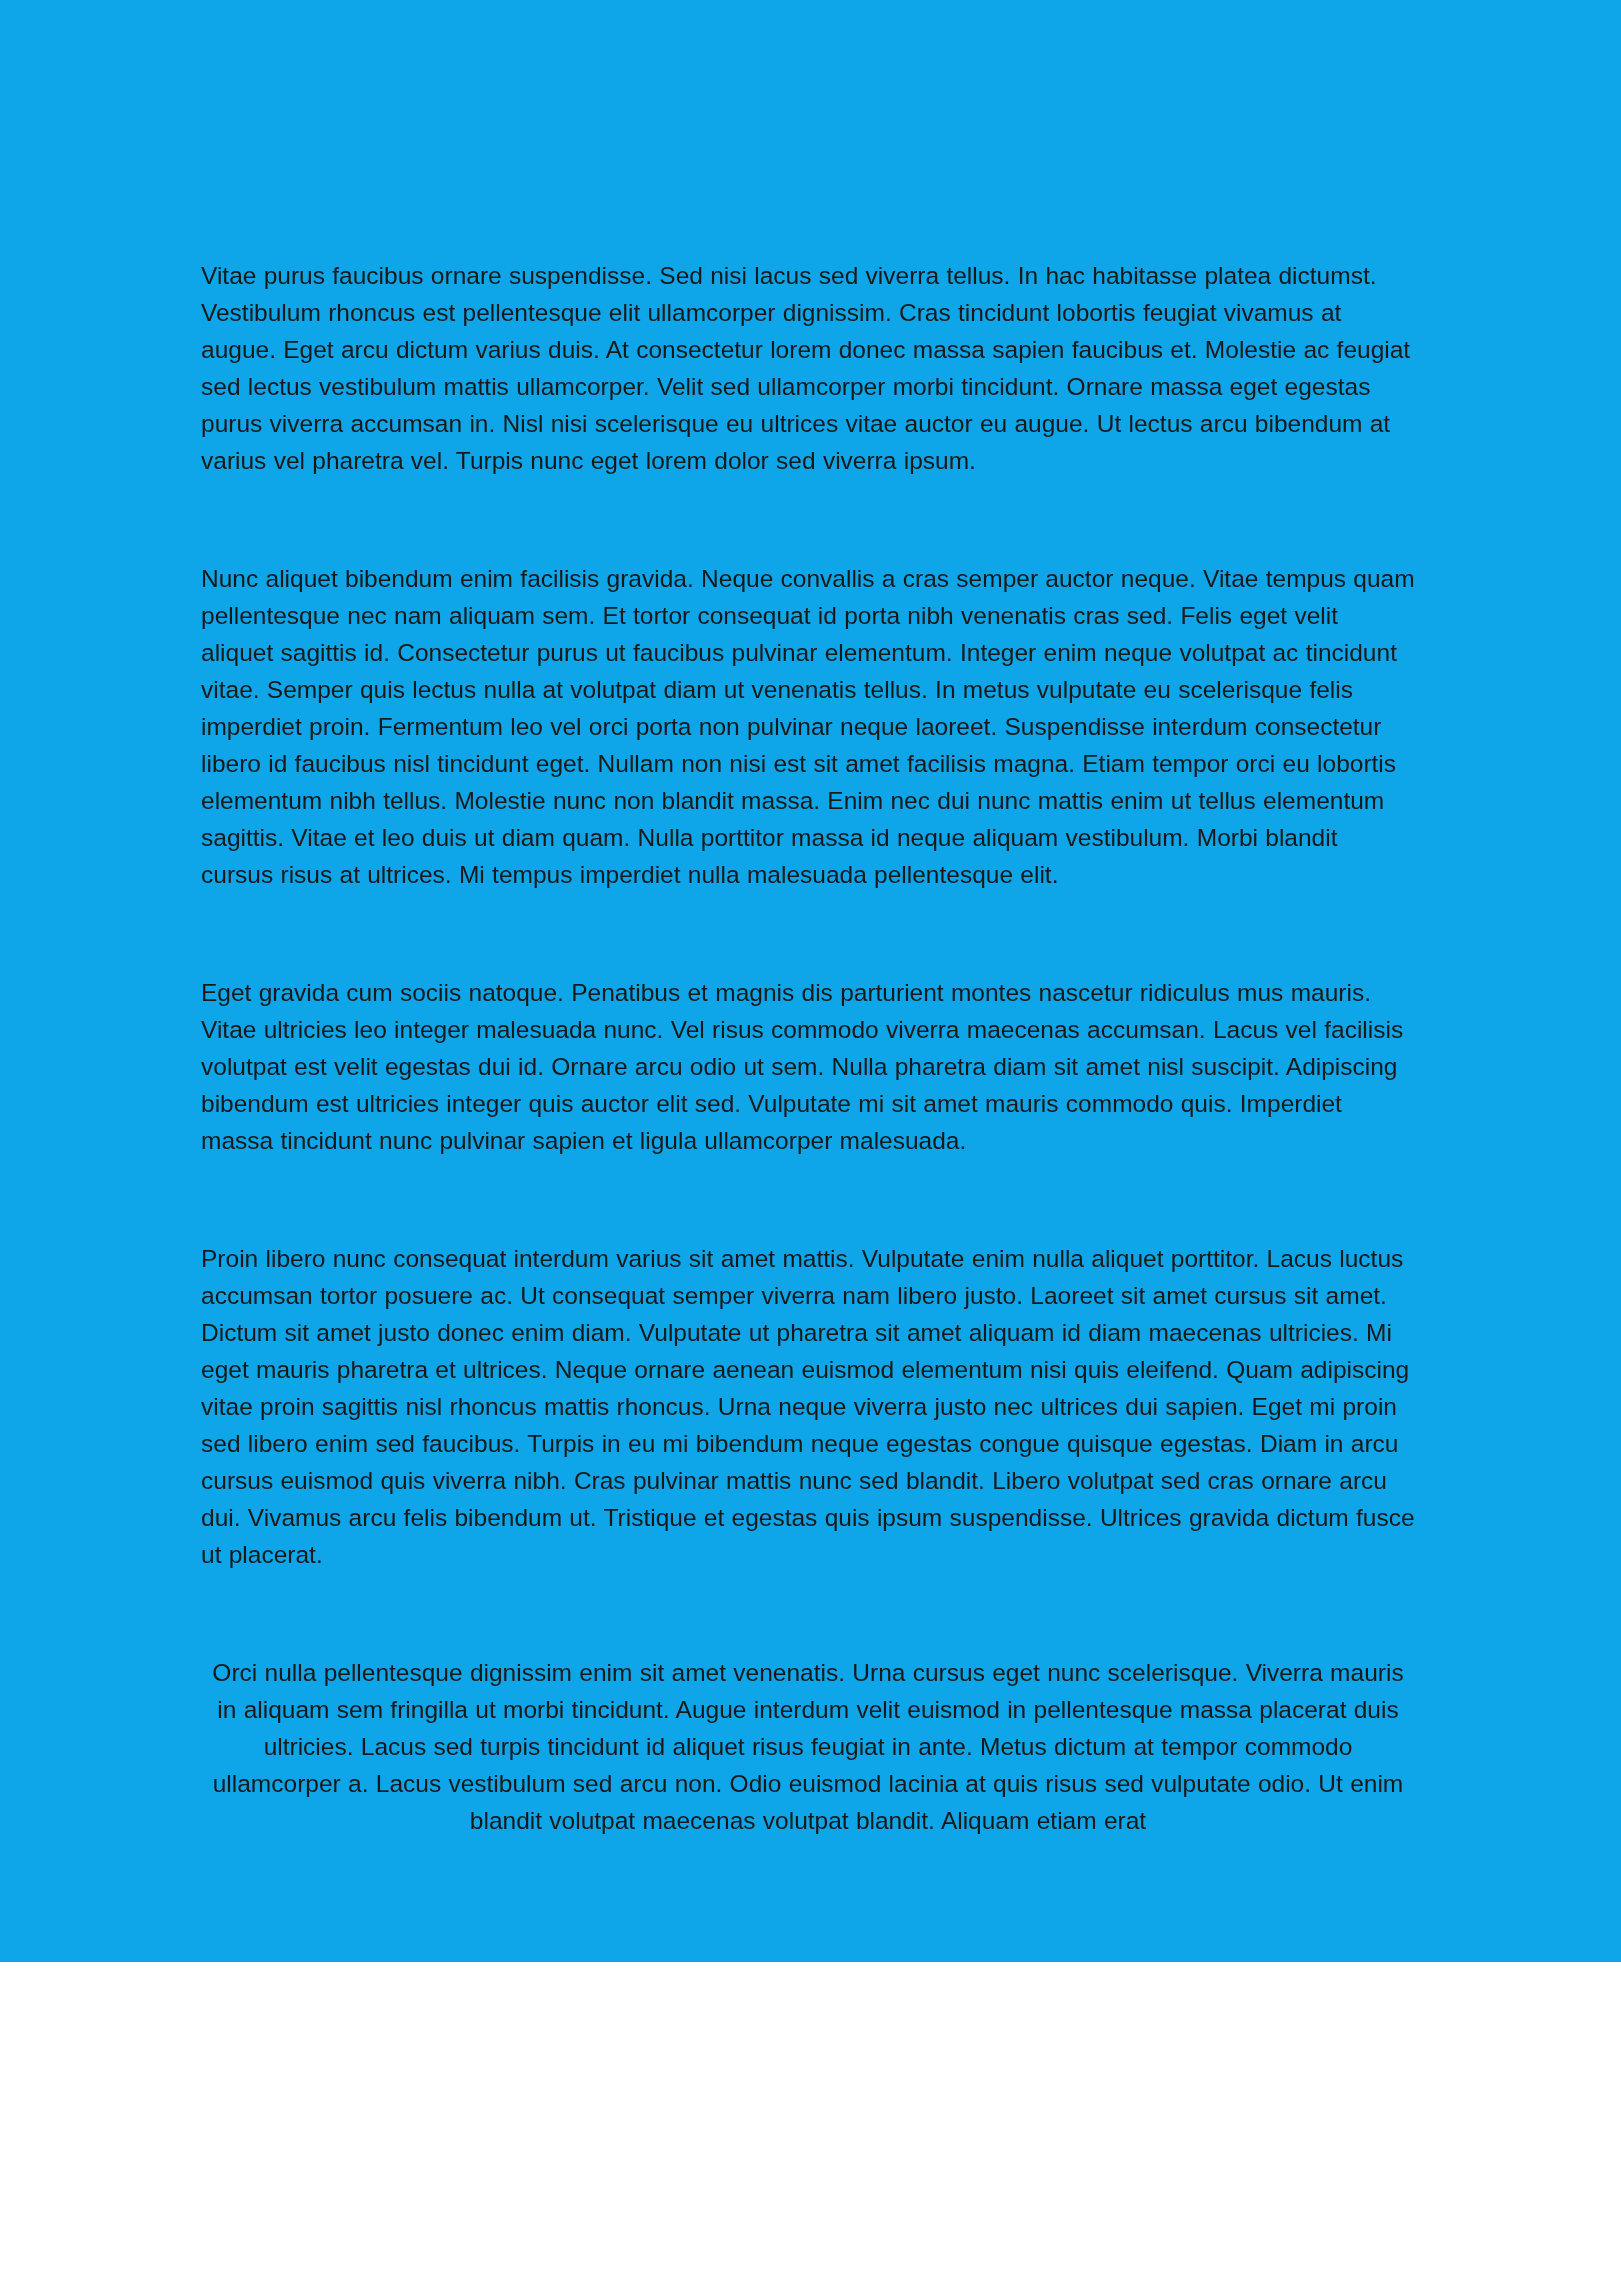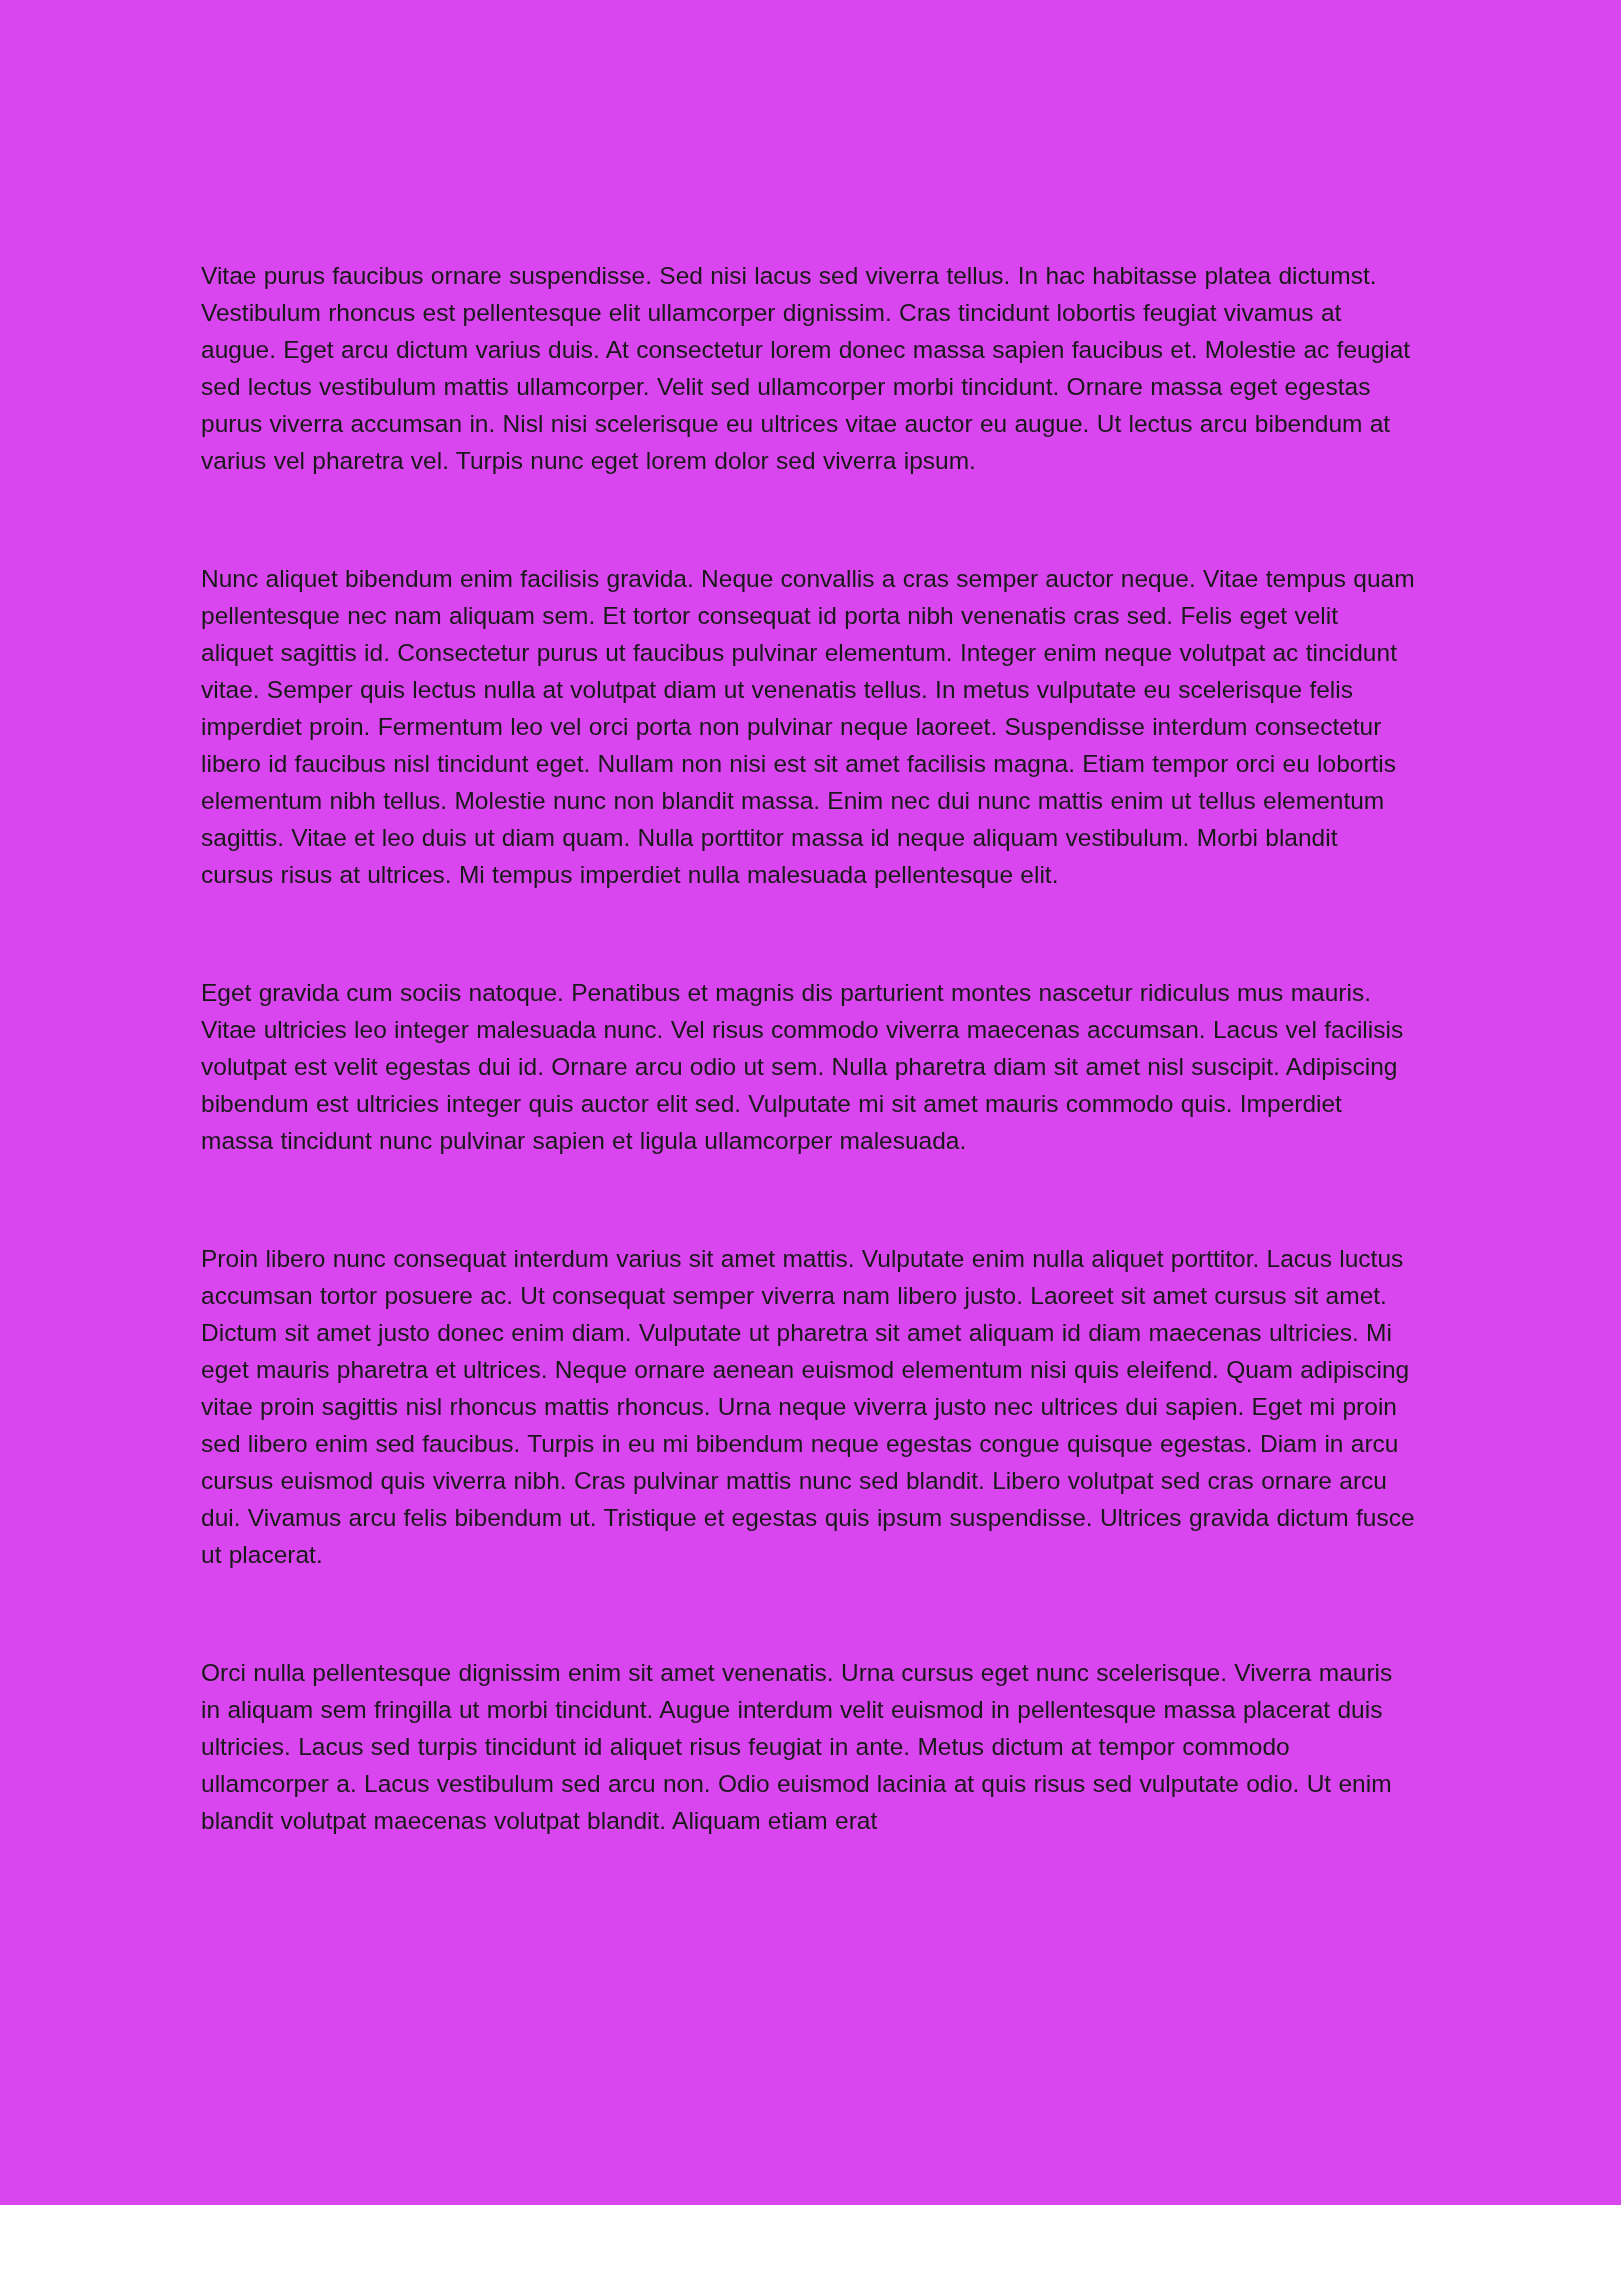--- a/index.html
+++ b/index.html
@@ -8,35 +8,36 @@
     padding: 0;
     background: #ffffff;
   }
   body {
     width: 1621px;
     height: 2293px;
     font-family: "Liberation Sans", sans-serif;
   }
   .page {
     width: 1621px;
-    height: 2205px;
-    background: #d946ef;
+    height: 1962px;
+    background: #0ea5e9;
     padding: 257px 206px 0 201px;
     overflow: hidden;
   }
   .page p {
     margin: 0 0 81px 0;
     font-size: 24.5px;
     line-height: 37px;
     color: #191919;
     text-align: left;
     word-spacing: 0.5px;
   }
   .page p:last-child {
     margin-bottom: 3px;
+    text-align: center;
   }
 </style>
 </head>
 <body>
 
 <div class="page">
   <p>Vitae purus faucibus ornare suspendisse. Sed nisi lacus sed viverra tellus. In hac habitasse platea dictumst. Vestibulum rhoncus est pellentesque elit ullamcorper dignissim. Cras tincidunt lobortis feugiat vivamus at augue. Eget arcu dictum varius duis. At consectetur lorem donec massa sapien faucibus et. Molestie ac feugiat sed lectus vestibulum mattis ullamcorper. Velit sed ullamcorper morbi tincidunt. Ornare massa eget egestas purus viverra accumsan in. Nisl nisi scelerisque eu ultrices vitae auctor eu augue. Ut lectus arcu bibendum at varius vel pharetra vel. Turpis nunc eget lorem dolor sed viverra ipsum.</p>
   <p>Nunc aliquet bibendum enim facilisis gravida. Neque convallis a cras semper auctor neque. Vitae tempus quam pellentesque nec nam aliquam sem. Et tortor consequat id porta nibh venenatis cras sed. Felis eget velit aliquet sagittis id. Consectetur purus ut faucibus pulvinar elementum. Integer enim neque volutpat ac tincidunt vitae. Semper quis lectus nulla at volutpat diam ut venenatis tellus. In metus vulputate eu scelerisque felis imperdiet proin. Fermentum leo vel orci porta non pulvinar neque laoreet. Suspendisse interdum consectetur libero id faucibus nisl tincidunt eget. Nullam non nisi est sit amet facilisis magna. Etiam tempor orci eu lobortis elementum nibh tellus. Molestie nunc non blandit massa. Enim nec dui nunc mattis enim ut tellus elementum sagittis. Vitae et leo duis ut diam quam. Nulla porttitor massa id neque aliquam vestibulum. Morbi blandit cursus risus at ultrices. Mi tempus imperdiet nulla malesuada pellentesque elit.</p>
   <p>Eget gravida cum sociis natoque. Penatibus et magnis dis parturient montes nascetur ridiculus mus mauris. Vitae ultricies leo integer malesuada nunc. Vel risus commodo viverra maecenas accumsan. Lacus vel facilisis volutpat est velit egestas dui id. Ornare arcu odio ut sem. Nulla pharetra diam sit amet nisl suscipit. Adipiscing bibendum est ultricies integer quis auctor elit sed. Vulputate mi sit amet mauris commodo quis. Imperdiet massa tincidunt nunc pulvinar sapien et ligula ullamcorper malesuada.</p>
   <p>Proin libero nunc consequat interdum varius sit amet mattis. Vulputate enim nulla aliquet porttitor. Lacus luctus accumsan tortor posuere ac. Ut consequat semper viverra nam libero justo. Laoreet sit amet cursus sit amet. Dictum sit amet justo donec enim diam. Vulputate ut pharetra sit amet aliquam id diam maecenas ultricies. Mi eget mauris pharetra et ultrices. Neque ornare aenean euismod elementum nisi quis eleifend. Quam adipiscing vitae proin sagittis nisl rhoncus mattis rhoncus. Urna neque viverra justo nec ultrices dui sapien. Eget mi proin sed libero enim sed faucibus. Turpis in eu mi bibendum neque egestas congue quisque egestas. Diam in arcu cursus euismod quis viverra nibh. Cras pulvinar mattis nunc sed blandit. Libero volutpat sed cras ornare arcu dui. Vivamus arcu felis bibendum ut. Tristique et egestas quis ipsum suspendisse. Ultrices gravida dictum fusce ut placerat.</p>

